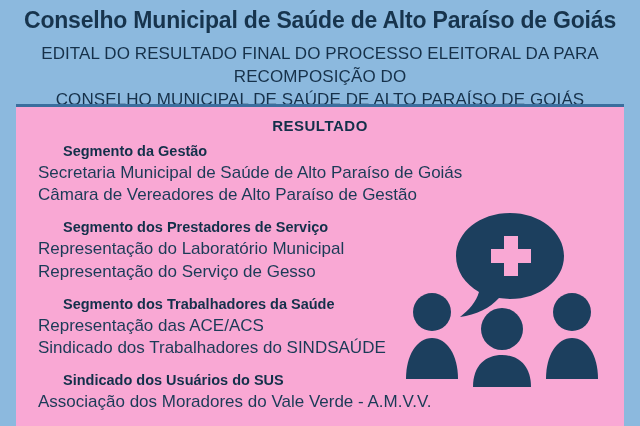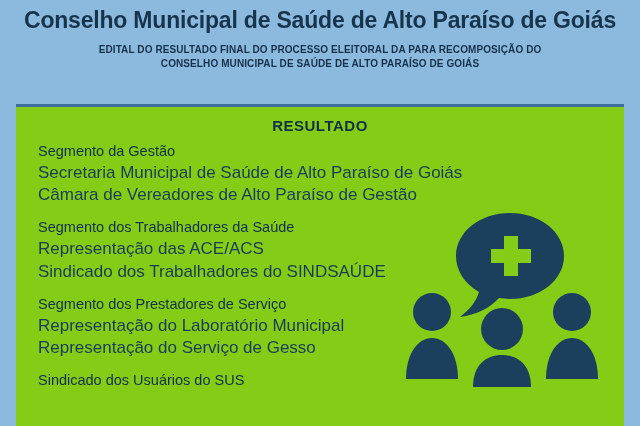--- a/index.html
+++ b/index.html
@@ -30,34 +30,34 @@
     color: #17344d;
     letter-spacing: -0.2px;
     line-height: 1.1;
     white-space: nowrap;
   }
   .subtitle-band {
     padding: 8px 34px 10px 34px;
     text-align: center;
   }
   .subtitle-line {
-    font-size: 10px;
-    font-weight: bold;
+    font-size: 17px;
+    font-weight: normal;
     color: #16314a;
     letter-spacing: 0.1px;
     line-height: 1.35;
     text-transform: uppercase;
   }
   .card {
     position: absolute;
     left: 16px;
     right: 16px;
     top: 104px;
     bottom: 0;
-    background: #84cc16;
+    background: #f9a8d4;
     border-top: 3px solid #3b6e9e;
     box-sizing: border-box;
     padding: 10px 0 0 0;
     overflow: hidden;
   }
   .card-title {
     text-align: center;
     font-size: 15px;
     font-weight: bold;
     color: #13304a;
@@ -67,24 +67,25 @@
   .content {
     position: relative;
     padding: 0 22px;
     z-index: 2;
   }
   .seg {
     margin-bottom: 12px;
   }
   .seg-heading {
     font-size: 14.5px;
-    font-weight: normal;
+    font-weight: bold;
     color: #13304a;
     line-height: 1.25;
     margin-bottom: 2px;
+    margin-left: 25px;
   }
   .seg-item {
     font-size: 17px;
     color: #1b3b57;
     line-height: 1.3;
   }
   .art {
     position: absolute;
     right: 22px;
     top: 100px;
@@ -125,31 +126,32 @@
 
     <div class="content">
 
       <div class="seg">
         <div class="seg-heading">Segmento da Gestão</div>
         <div class="seg-item">Secretaria Municipal de Saúde de Alto Paraíso de Goiás</div>
         <div class="seg-item">Câmara de Vereadores de Alto Paraíso de Gestão</div>
       </div>
 
       <div class="seg">
+        <div class="seg-heading">Segmento dos Prestadores de Serviço</div>
+        <div class="seg-item">Representação do Laboratório Municipal</div>
+        <div class="seg-item">Representação do Serviço de Gesso</div>
+      </div>
+
+      <div class="seg">
         <div class="seg-heading">Segmento dos Trabalhadores da Saúde</div>
         <div class="seg-item">Representação das ACE/ACS</div>
         <div class="seg-item">Sindicado dos Trabalhadores do SINDSAÚDE</div>
       </div>
 
       <div class="seg">
-        <div class="seg-heading">Segmento dos Prestadores de Serviço</div>
-        <div class="seg-item">Representação do Laboratório Municipal</div>
-        <div class="seg-item">Representação do Serviço de Gesso</div>
-      </div>
-
-      <div class="seg">
         <div class="seg-heading">Sindicado dos Usuários do SUS</div>
+        <div class="seg-item">Associação dos Moradores do Vale Verde - A.M.V.V.</div>
       </div>
 
     </div>
   </div>
 
 </div>
 
 </body></html>

